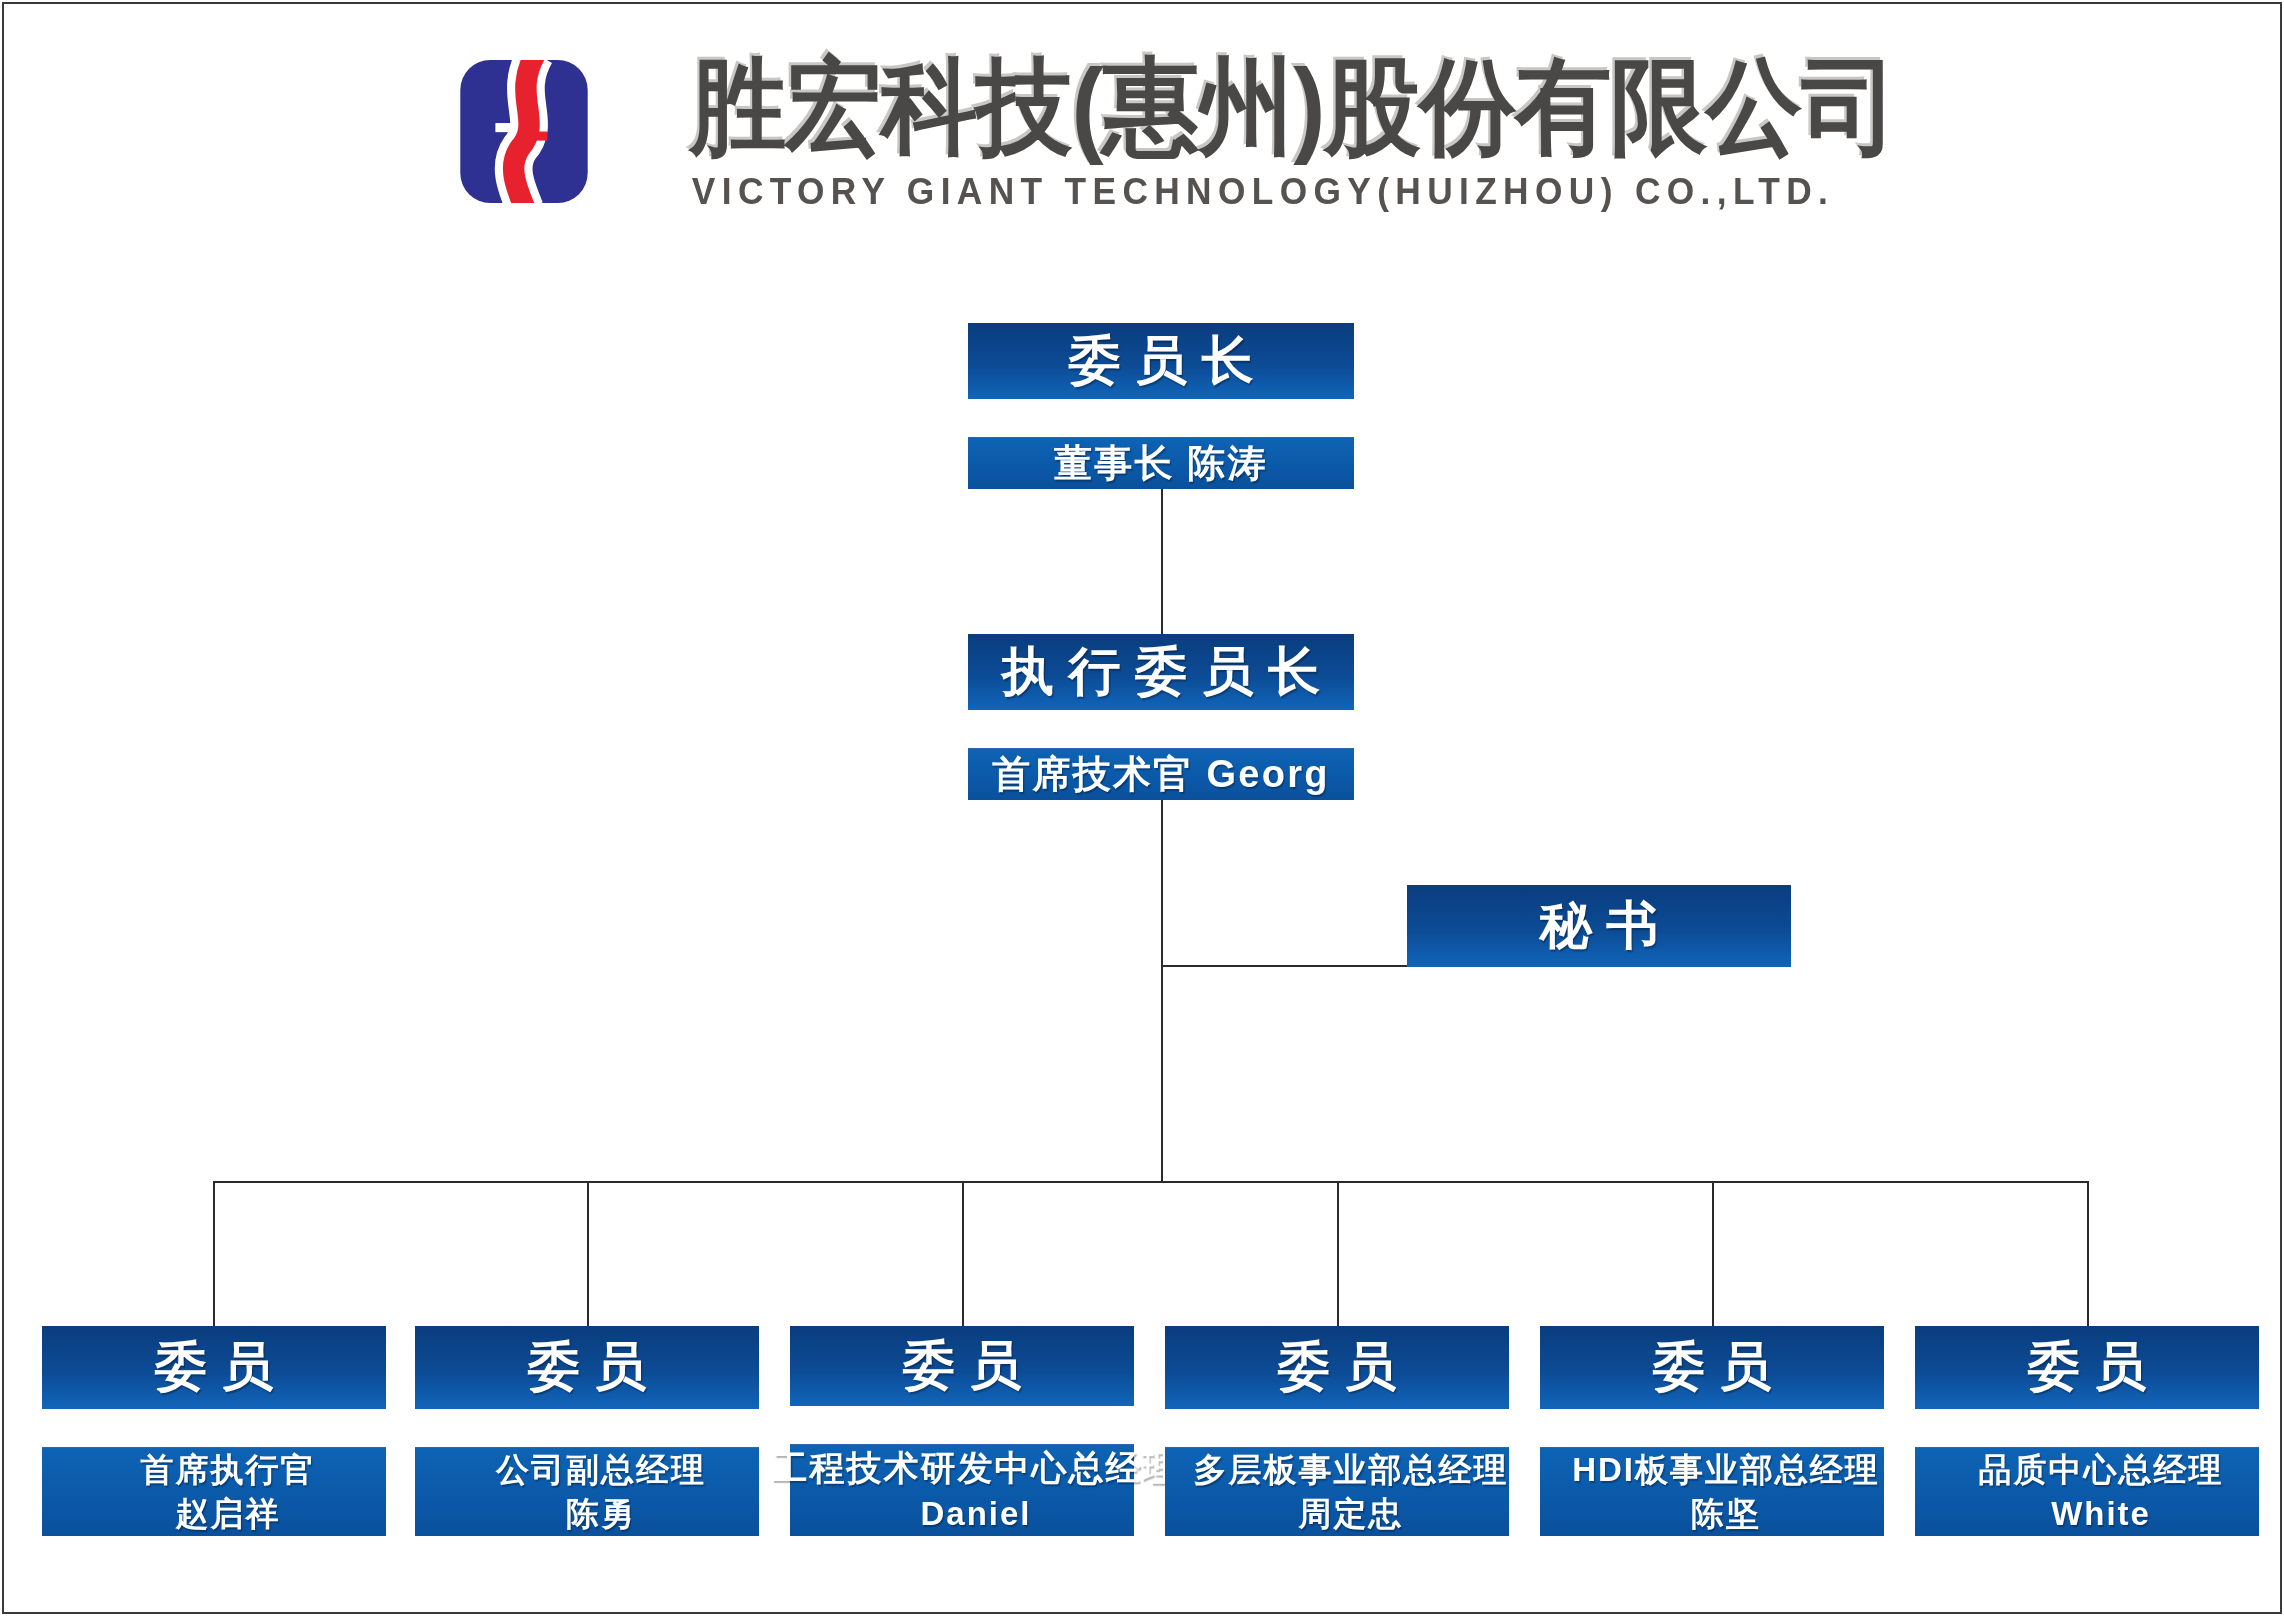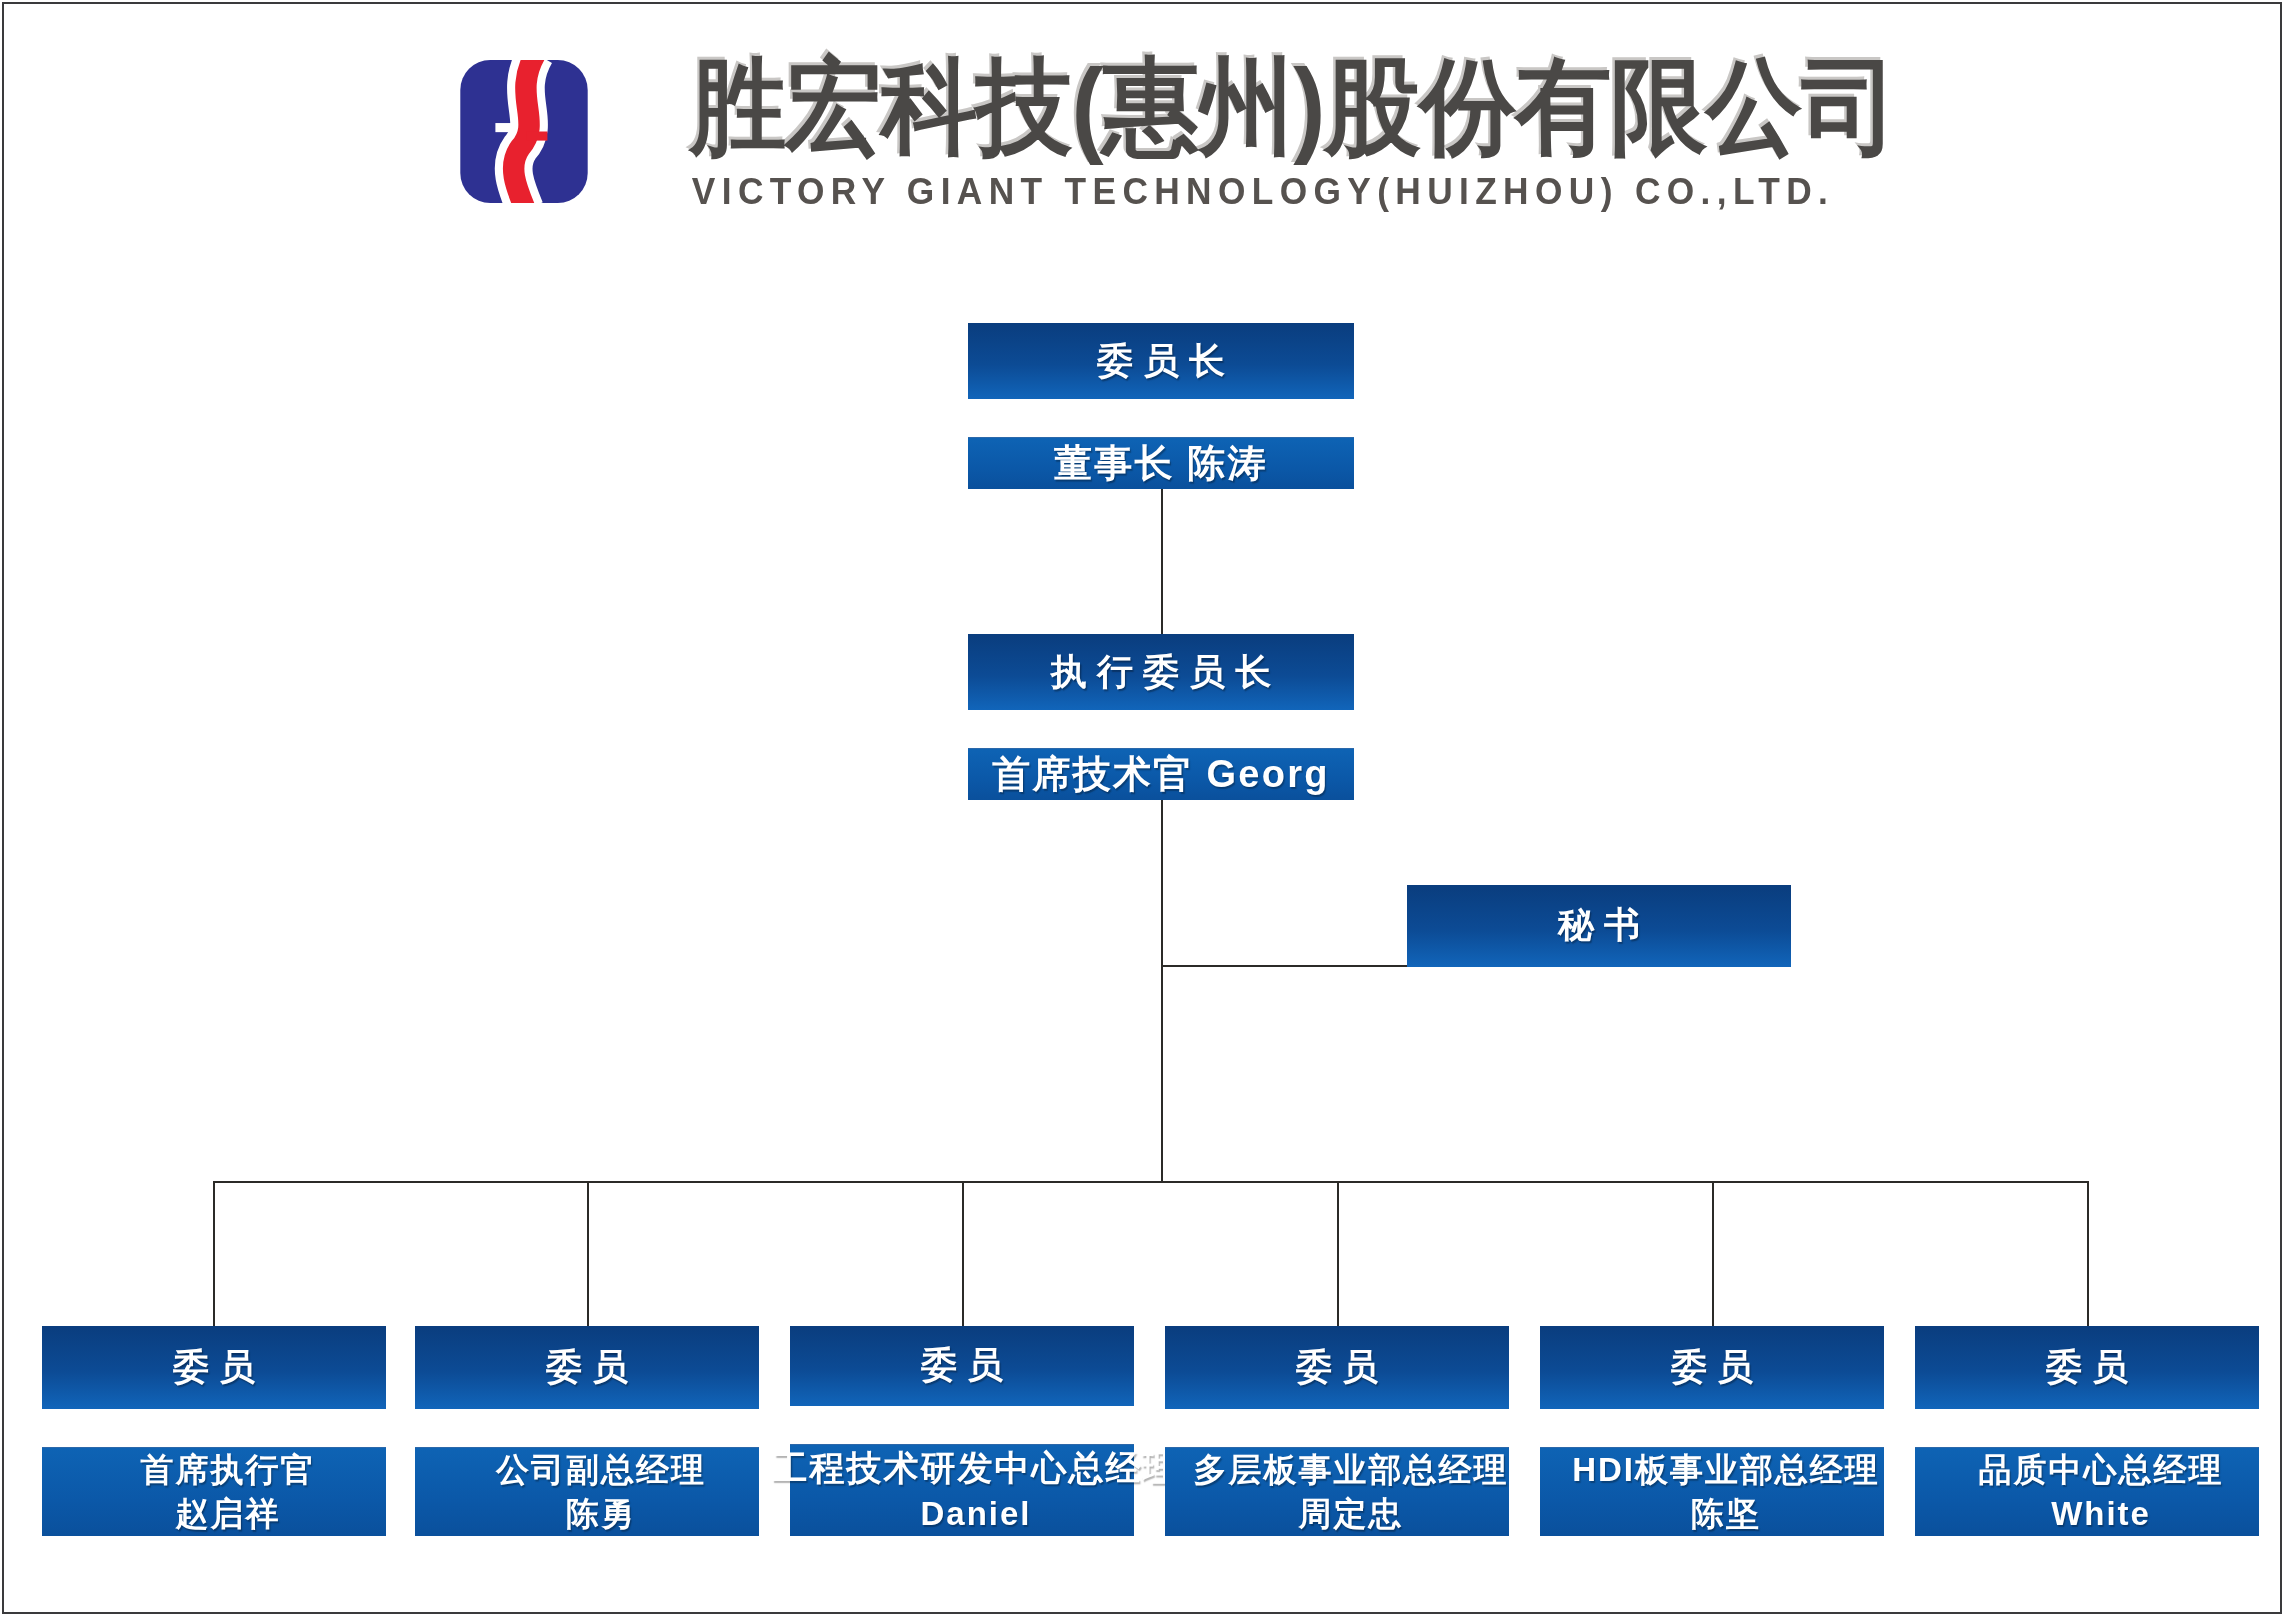--- a/index.html
+++ b/index.html
@@ -20,21 +20,21 @@
        letter-spacing:6.5px;font-weight:bold;transform:scaleX(.98);transform-origin:50% 50%;}
 
   
   .line{position:absolute;background:#2b2a28;}
   .line.v{width:2px;}
   .line.h{height:2px;}
 
   
   .node{position:absolute;color:#ffffff;display:flex;flex-direction:column;}
   .band{display:flex;align-items:center;justify-content:center;flex-direction:column;}
-  .band.title{height:48%;font-size:36px;font-weight:bold;letter-spacing:.28em;
+  .band.title{height:48%;font-size:52px;font-weight:bold;letter-spacing:.28em;
        background:linear-gradient(180deg,#0a3d7e 0%,#0c4b95 55%,#1165ba 100%);
        text-shadow:1.3px 2px 1.3px rgba(0,0,0,.30);}
   .band.title span{padding-left:.28em;}
   .band.body{flex:1;font-size:38px;font-weight:bold;letter-spacing:.06em;
        background:linear-gradient(180deg,#0e63b4 0%,#0b58a8 60%,#0a509c 100%);
        border-top:1.3px solid rgba(255,255,255,.14);
        text-shadow:1.3px 2px 1.3px rgba(0,0,0,.30);margin-top:38px;}
   .node.small .band.title{height:40%;}
   .node.small .band.body{font-size:33px;line-height:1.34;padding-left:28px;}
   .node.small.long .role{font-size:35px;}

